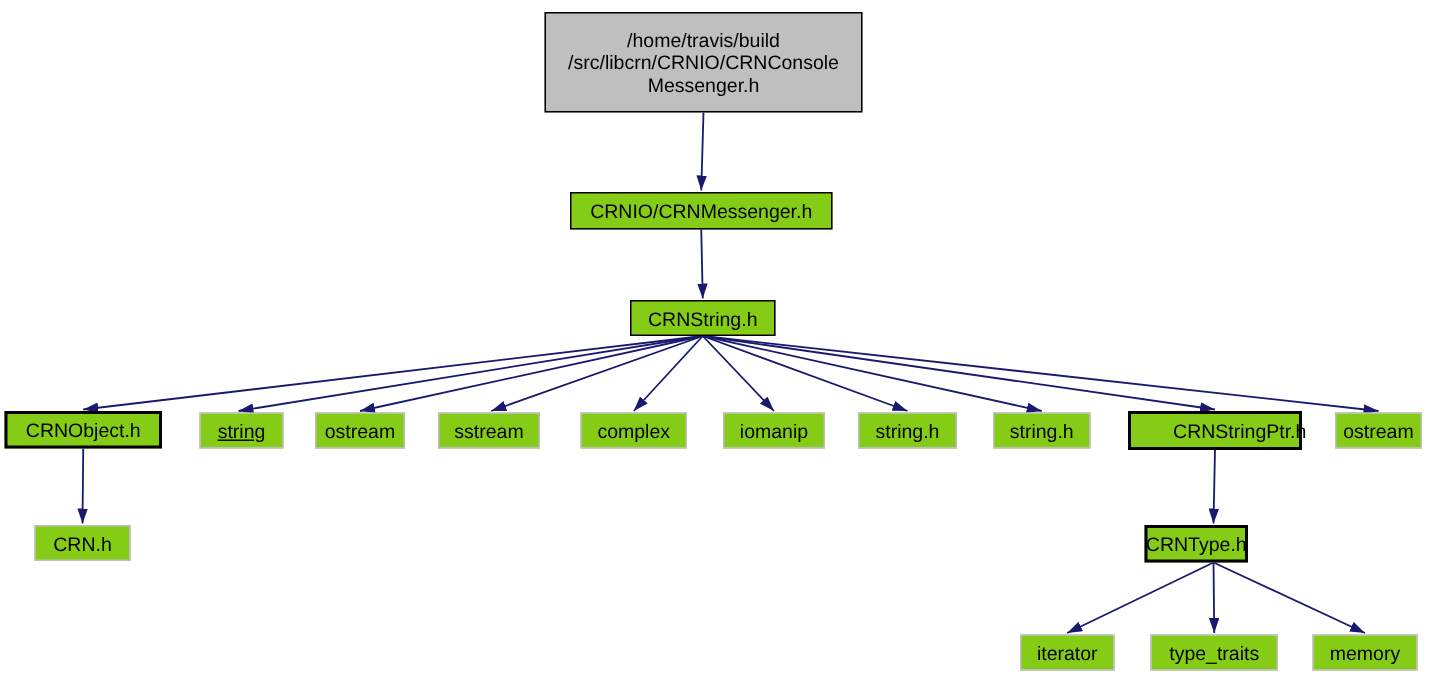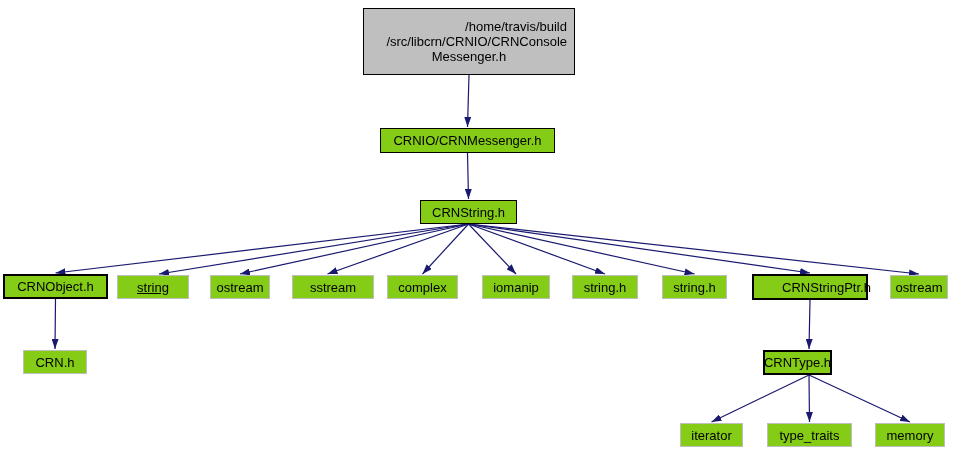--- a/index.html
+++ b/index.html
@@ -44,21 +44,21 @@
   .node.linked {
     border: 2px solid #000000;
   }
   .node.current {
     background: #bfbfbf;
     border: 1px solid #000000;
     align-items: stretch;
     padding: 0 7px;
   }
   .node.current .line {
-    text-align: right;
+    text-align: center;
   }
   .node.current .line:last-child {
     text-align: center;
   }
 </style>
 </head>
 <body>
 
 <div id="graph-canvas">
   <svg id="edge-layer" xmlns="http://www.w3.org/2000/svg">
@@ -95,27 +95,27 @@
       </div>
       <div class="node internal" style="left: 380px; top: 128px; width: 175px; height: 25px;">
         <span>CRNIO/CRNMessenger.h</span>
       </div>
       <div class="node internal" style="left: 420px; top: 200px; width: 97px; height: 24px;">
         <span>CRNString.h</span>
       </div>
       <div class="node linked" style="left: 3px; top: 274px; width: 105px; height: 25px;">
         <span>CRNObject.h</span>
       </div>
-      <div class="node system" style="left: 117px; top: 275px; width: 72px; height: 24px; text-decoration: underline;">
+      <div class="node system" style="left: 133px; top: 275px; width: 56px; height: 24px; text-decoration: underline;">
         <span>string</span>
       </div>
       <div class="node system" style="left: 210px; top: 275px; width: 60px; height: 24px;">
         <span>ostream</span>
       </div>
-      <div class="node system" style="left: 292px; top: 275px; width: 82px; height: 24px;">
+      <div class="node system" style="left: 292px; top: 275px; width: 68px; height: 24px;">
         <span>sstream</span>
       </div>
       <div class="node system" style="left: 387px; top: 275px; width: 71px; height: 24px;">
         <span>complex</span>
       </div>
       <div class="node system" style="left: 482px; top: 275px; width: 68px; height: 24px;">
         <span>iomanip</span>
       </div>
       <div class="node system" style="left: 572px; top: 275px; width: 66px; height: 24px;">
         <span>string.h</span>

